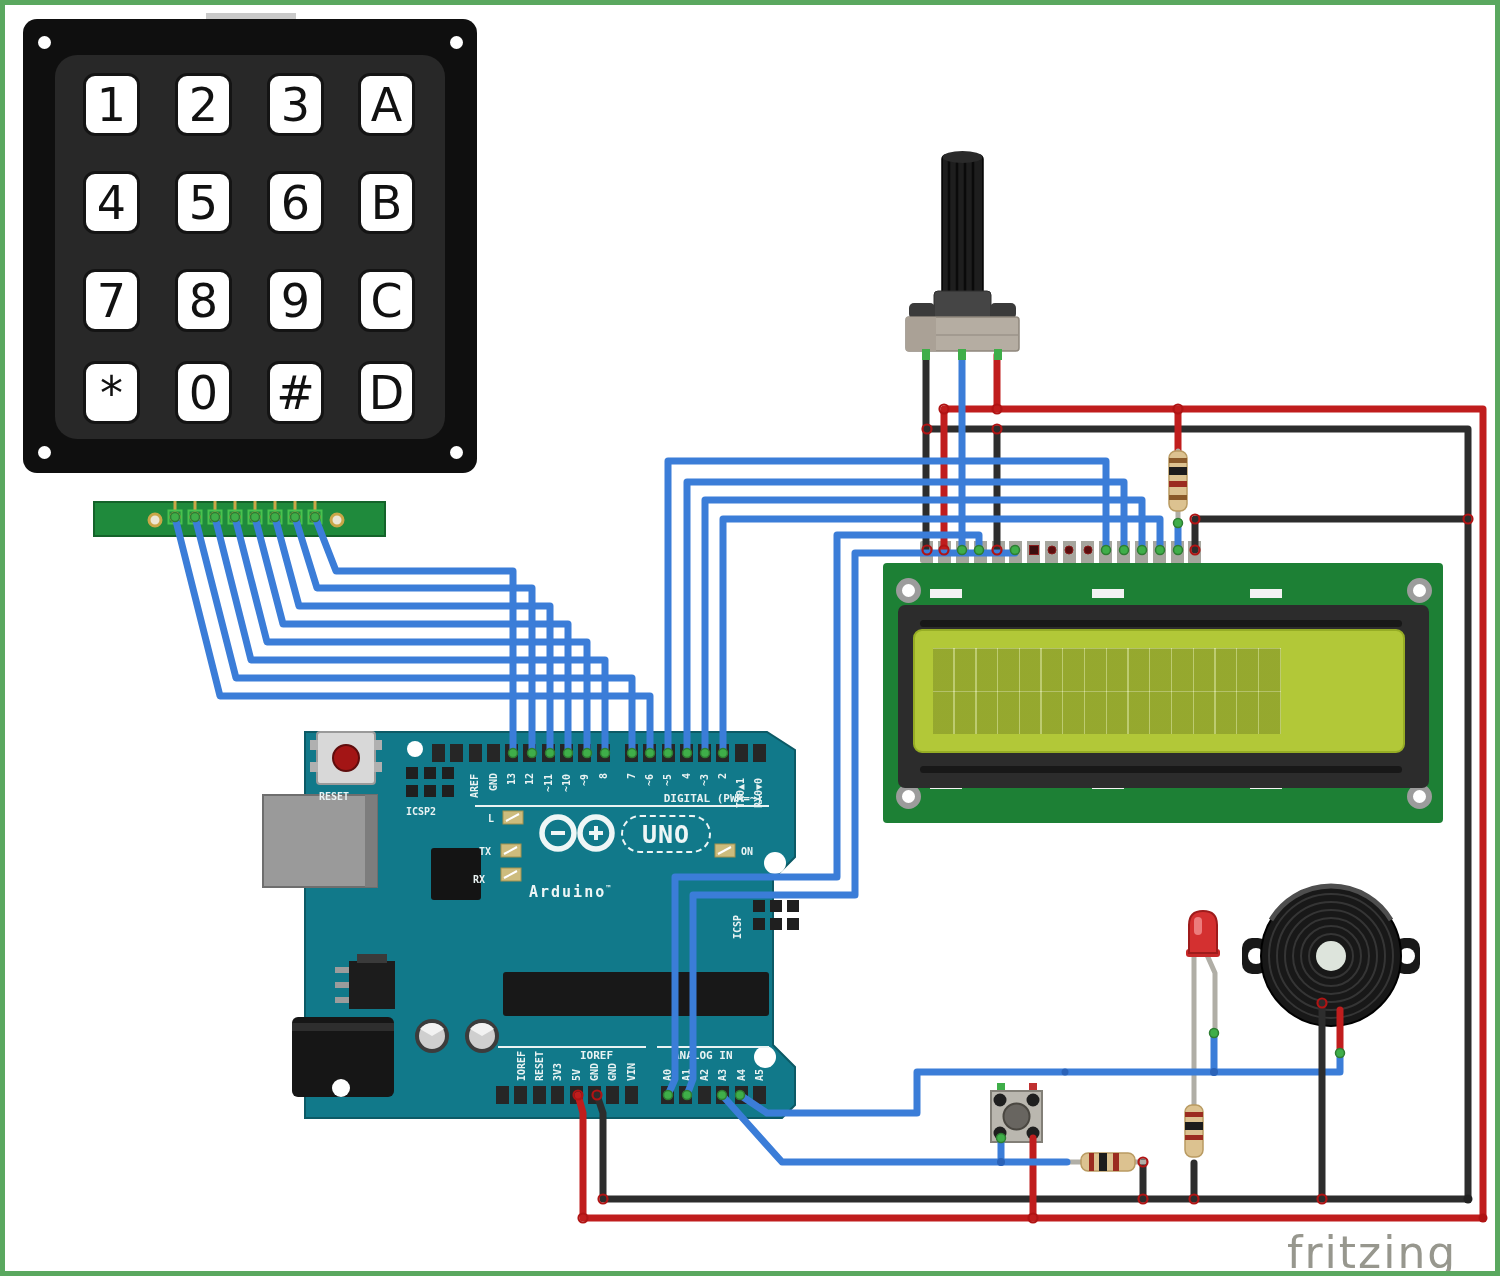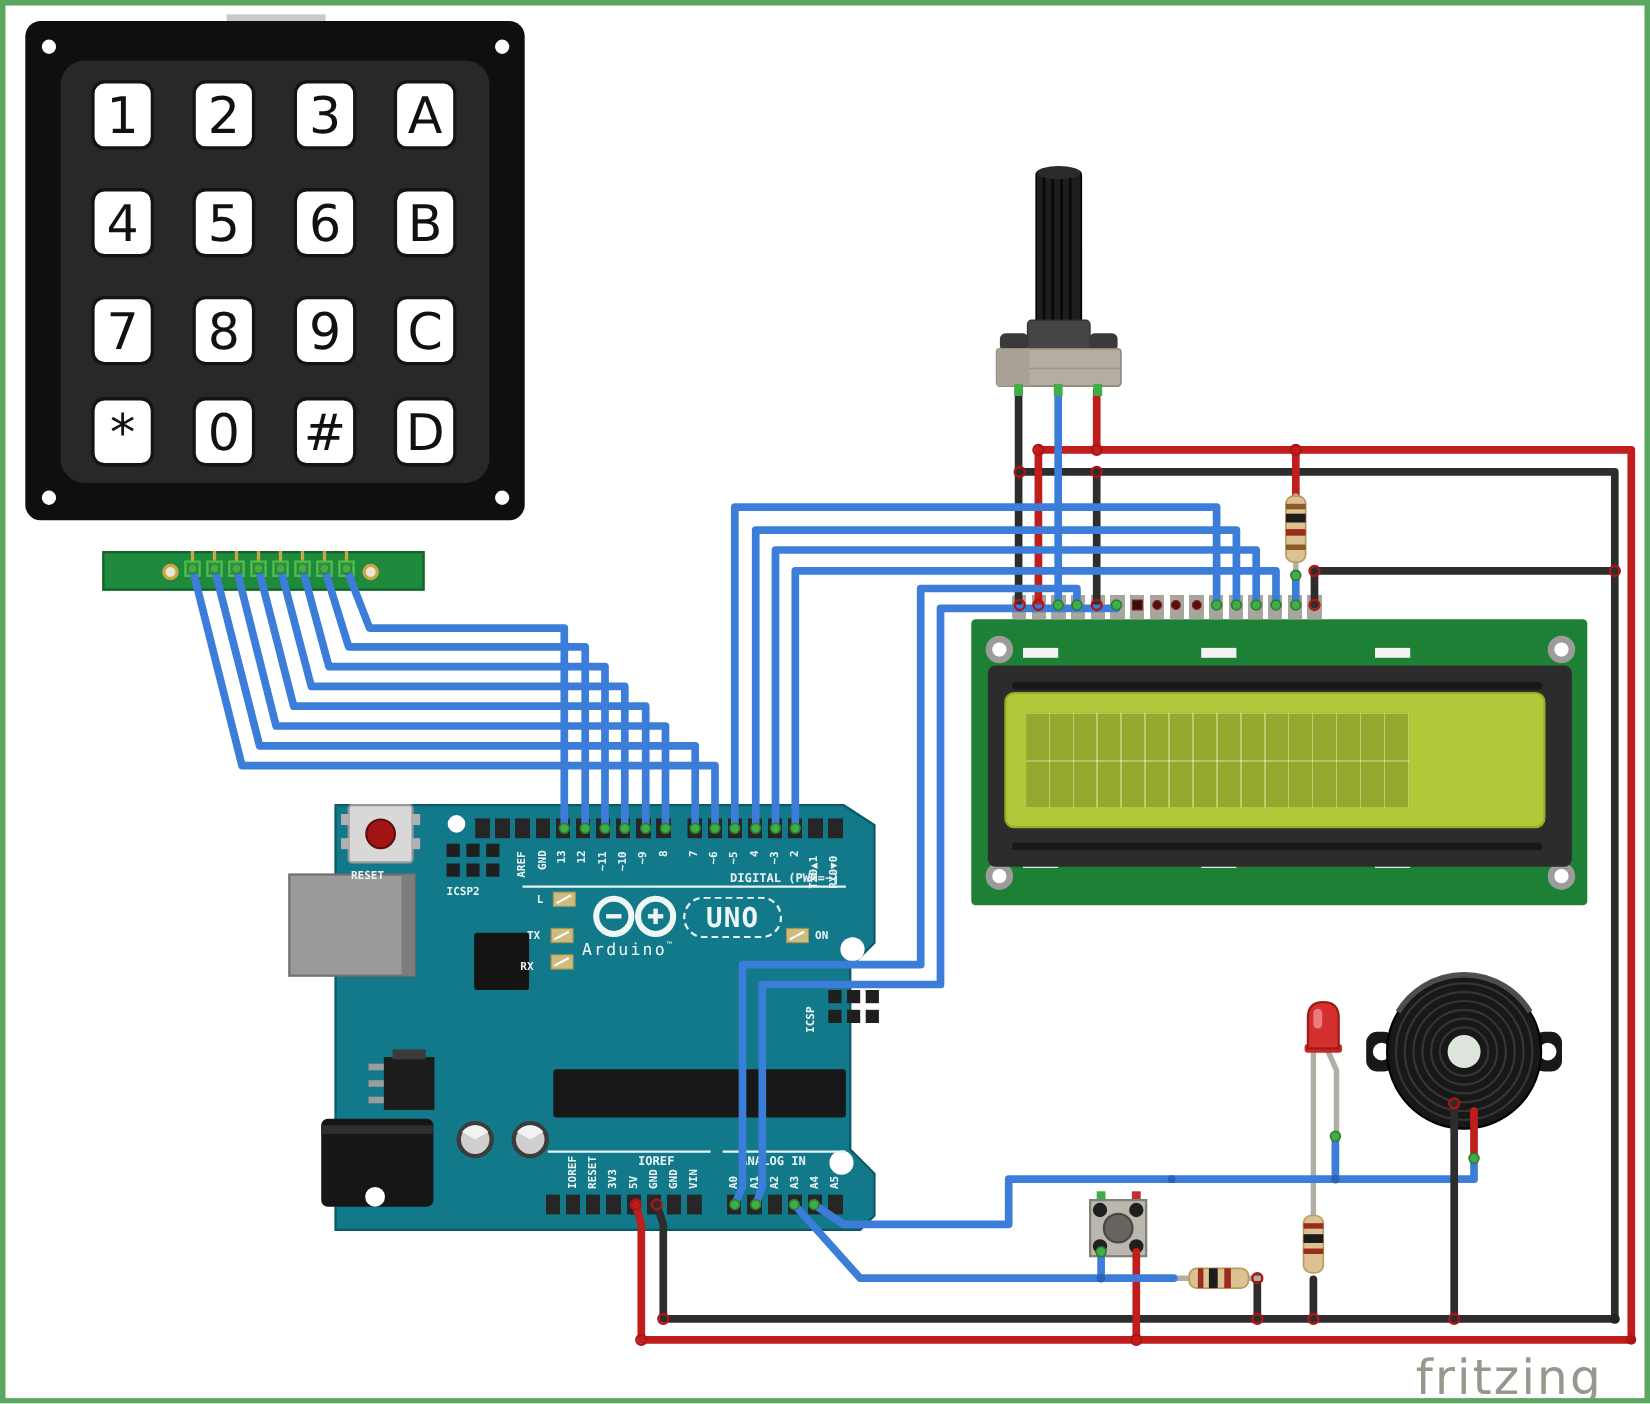--- a/index.html
+++ b/index.html
@@ -29,21 +29,21 @@
         font-weight:bold;font-size:10px;white-space:nowrap;
         transform-origin:0 0;transform:rotate(-90deg);}
   .hdr{position:absolute;height:18px;background-image:
        repeating-linear-gradient(90deg,#262626 0 13px,rgba(0,0,0,0) 13px 18.3px);}
   .hdr2{position:absolute;height:18px;background-image:
        repeating-linear-gradient(90deg,#262626 0 13px,rgba(0,0,0,0) 13px 18.4px);}
   .uno-oval{position:absolute;left:616px;top:810px;width:86px;height:34px;
             border:2.5px dashed #eef6f6;border-radius:19px;display:flex;align-items:center;
             justify-content:center;color:#eef6f6;font-size:25px;font-weight:bold;
             font-family:"DejaVu Sans Mono",monospace;letter-spacing:1px;}
-  .brand{position:absolute;left:524px;top:849px;color:#eef6f6;font-size:15px;font-weight:normal;
+  .brand{position:absolute;left:524px;top:878px;color:#eef6f6;font-size:15px;font-weight:bold;
          font-family:"DejaVu Sans Mono",monospace;letter-spacing:2px;}
 
   
   .lcd-board{position:absolute;left:878px;top:558px;width:560px;height:260px;
              background:#1d8035;border-radius:4px;}
   .lcd-hole{position:absolute;width:13px;height:13px;background:#fff;border:6px solid #9c9c9c;
             border-radius:50%;}
   .lcd-tab{position:absolute;width:32px;height:9px;background:#f2f2f2;}
   .lcd-bezel{position:absolute;left:893px;top:600px;width:531px;height:183px;
              background:#2c2c2c;border-radius:7px;}

